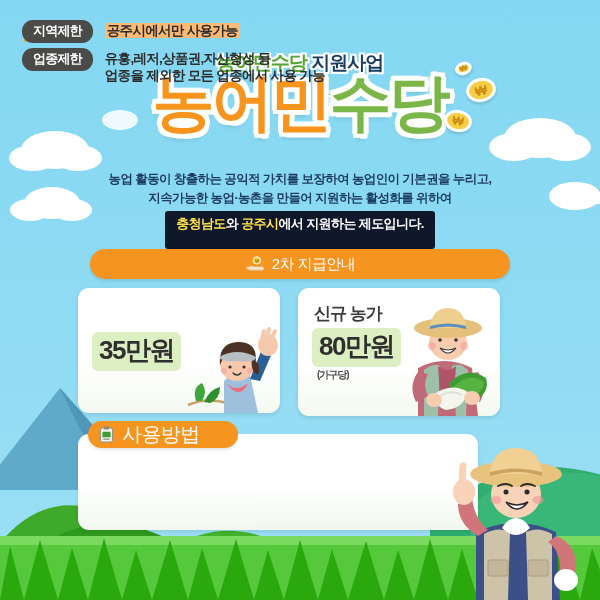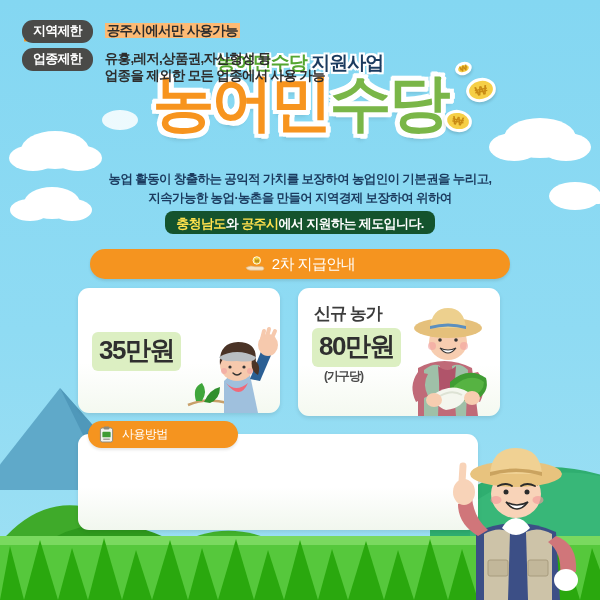--- a/index.html
+++ b/index.html
@@ -71,44 +71,44 @@
   
   .desc {
     position:absolute; left:0; top:170px; width:600px;
     text-align:center; color:#1b3b5f;
     font-size:12.5px; font-weight:bold; line-height:19px;
     letter-spacing:-0.6px;
   }
   .desc-hl-wrap { margin-top:3px; }
   .desc-hl {
     display:inline-block;
-    background:#14532d; color:#ffffff;
-    border-radius:8px;
-    padding:3px 11px 1px;
+    background:#0f172a; color:#ffffff;
+    border-radius:3px;
+    padding:3px 11px 16px;
     font-size:13px; font-weight:bold; letter-spacing:-0.6px;
   }
   .desc-hl .y { color:#ffe14d; }
 
   
   .banner {
     position:absolute;
     background:#f5941f;
     border-radius:16px;
     display:flex; align-items:center; justify-content:center;
     gap:7px;
     color:#ffffff; font-weight:normal;
     box-shadow:0 2px 3px rgba(0,0,0,.10);
   }
   .banner-pay {
     left:90px; top:249px; width:420px; height:30px;
     font-size:15px; letter-spacing:-0.6px;
   }
   .banner-use {
     left:88px; top:421px; width:150px; height:27px;
-    font-size:12px; letter-spacing:-0.6px;
+    font-size:20px; letter-spacing:-0.6px;
     justify-content:flex-start; padding-left:11px; gap:8px;
     border-radius:14px;
     z-index:6;
   }
 
   
   .card {
     position:absolute;
     background:linear-gradient(#ffffff 60%, #f4f9f0 100%);
     border-radius:11px;
@@ -125,22 +125,22 @@
   }
   .card-amount {
     position:absolute; left:14px;
     background:#dcefc2;
     border-radius:6px;
     padding:1px 7px 3px;
     font-size:26px; font-weight:bold; color:#2f2f2f; letter-spacing:-1.5px;
     white-space:nowrap;
   }
   .card-sub {
-    position:absolute; left:26px;
-    font-size:12px; color:#4a4a4a; font-weight:bold; letter-spacing:-1px;
+    position:absolute; left:19px;
+    font-size:10px; color:#4a4a4a; font-weight:bold; letter-spacing:-1px;
   }
 
   
   .use-panel {
     position:absolute; left:78px; top:434px; width:400px; height:96px;
     background:linear-gradient(#ffffff 55%, #f1f7ee 100%);
     border-radius:11px;
     box-shadow:0 2px 4px rgba(0,0,0,.09);
     z-index:5;
   }
@@ -256,21 +256,21 @@
   <div class="maintitle">
     <span class="t-orange">농어민</span><span class="t-green">수당</span>
   </div>
 
   <div class="coin" style="left:455px; top:62px; width:17px; height:13px; font-size:8px; transform:rotate(-18deg);">₩</div>
   <div class="coin" style="left:466px; top:78px; width:30px; height:24px; font-size:13px; transform:rotate(-12deg);">₩</div>
   <div class="coin" style="left:444px; top:110px; width:28px; height:22px; font-size:12px; transform:rotate(10deg);">₩</div>
 
   <div class="desc">
     <div>농업 활동이 창출하는 공익적 가치를 보장하여 농업인이 기본권을 누리고,</div>
-    <div>지속가능한 농업·농촌을 만들어 지역경제 보장하여 위하여</div>
+    <div>지속가능한 농업·농촌을 만들어 지원하는 활성화를 위하여</div>
     <div class="desc-hl-wrap">
       <span class="desc-hl"><span class="y">충청남도</span><span>와 </span><span class="y">공주시</span><span>에서 지원하는 제도입니다.</span></span>
     </div>
   </div>
 
   <div class="banner banner-pay">
     <svg width="20" height="16" viewBox="0 0 22 18">
       <circle cx="13" cy="5" r="4.2" fill="#f3d03e" stroke="#fff" stroke-width="1"></circle>
       <text x="13" y="7.6" font-size="5" text-anchor="middle" fill="#a87a12" font-family="'Liberation Sans',sans-serif">₩</text>
       <path d="M1 13 Q6 10 11 12 L19 12 Q21 12 21 14 Q21 16 19 16 L6 16 Q2 16 1 13 Z" fill="#f7e3c4" stroke="#d9b98c" stroke-width="0.8"></path>

